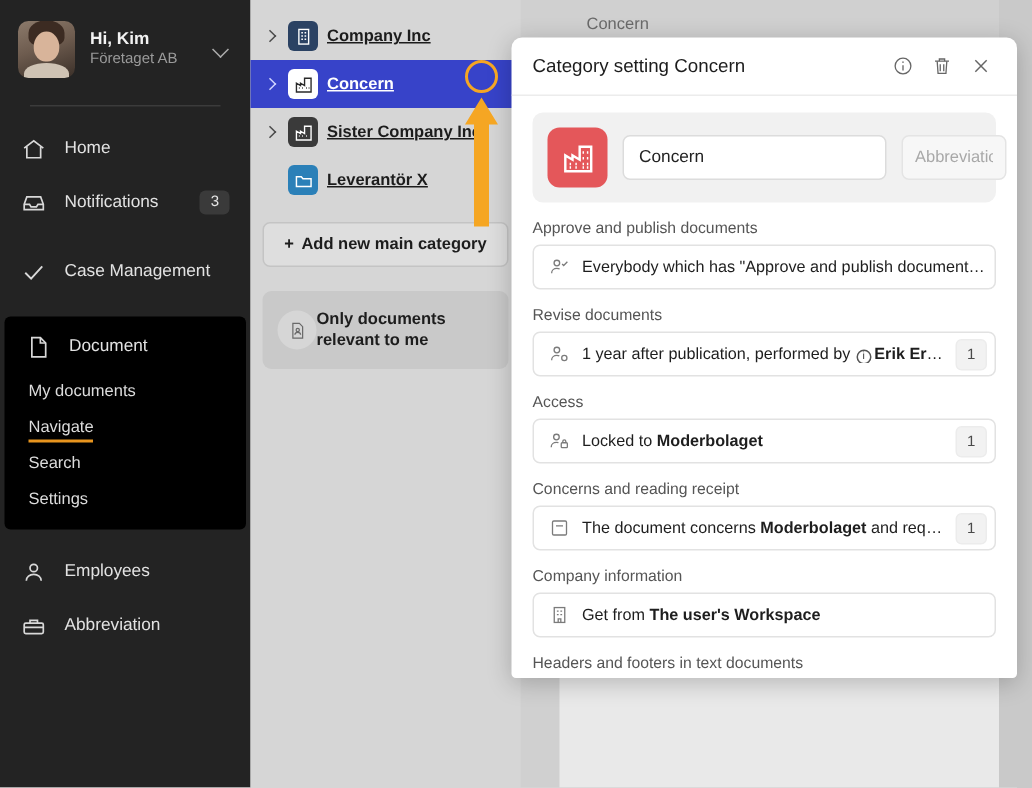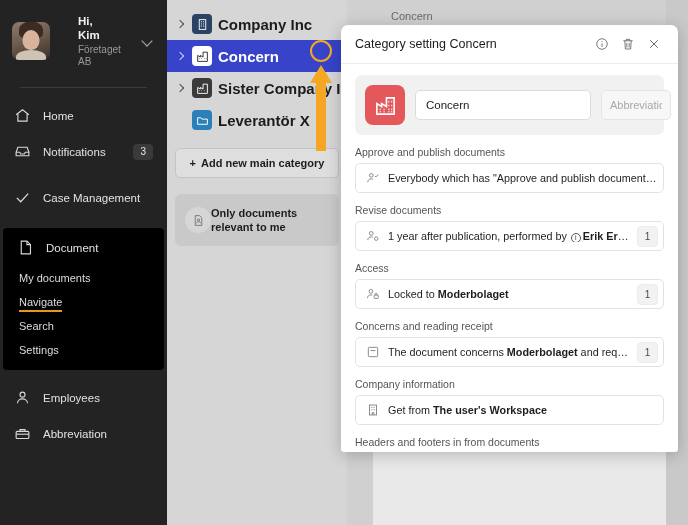--- a/index.html
+++ b/index.html
@@ -19,21 +19,21 @@
   .sidebar {
     position: absolute;
     left: 0; top: 0;
     width: 167px; height: 525px;
     background: #232323;
     color: #e8e8e8;
   }
   .sb-user {
     display: flex; align-items: center;
     padding: 14px 12px 10px 12px;
-    gap: 28px;
+    gap: 10px;
   }
   .avatar {
     width: 38px; height: 38px;
     border-radius: 7px;
     overflow: hidden;
     flex: none;
     background: linear-gradient(160deg,#8c7a6b 0%, #6e5c4f 45%, #3a2f28 100%);
     position: relative;
   }
   .avatar .face {
@@ -150,24 +150,25 @@
     border-color: #cfd4ff;
   }
   .caret.hidden { visibility: hidden; }
   .tile {
     width: 20px; height: 20px;
     border-radius: 4px; flex: none;
     display: flex; align-items: center; justify-content: center;
   }
   .tile svg { width: 13px; height: 13px; display: block; }
   .tree-label {
-    font-size: 15px;
+    font-size: 11px;
     color: #1c1c1c;
     font-weight: bold;
     white-space: nowrap;
+    text-decoration: underline;
   }
   .add-cat-btn {
     margin: 12px 8px 0 8px;
     height: 30px;
     background: #dedede;
     border: 1px solid #c4c4c4;
     border-radius: 5px;
     display: flex; align-items: center; justify-content: center;
     font-size: 11px; font-weight: bold; color: #1d1d1d;
     gap: 5px;
@@ -649,21 +650,21 @@
             <svg viewBox="0 0 24 24" fill="none" stroke="currentColor" stroke-width="1.5">
                 <rect x="6" y="3.5" width="12" height="17"></rect>
                 <path d="M9 7.5h2M13 7.5h2M9 11.5h2M13 11.5h2M10.5 20.5v-4h3v4"></path>
               </svg>
           </span>
           <span class="field-val"><span>Get from </span><b>The user's Workspace</b></span>
         </div>
       </div>
 
       <div class="field">
-        <div class="field-label">Headers and footers in from documents</div>
+        <div class="field-label">Headers and footers in text documents</div>
         <div class="field-box">
           <span class="field-ic">
             <svg viewBox="0 0 24 24" fill="none" stroke="currentColor" stroke-width="1.5">
                 <path d="M6.5 3h8l4 4v14h-12z"></path>
                 <path d="M14.5 3v4h4"></path>
                 <path d="M9.5 12h5M9.5 15.5h5"></path>
               </svg>
           </span>
           <span class="field-val"><span>Get from </span><b>Default</b></span>
         </div>

